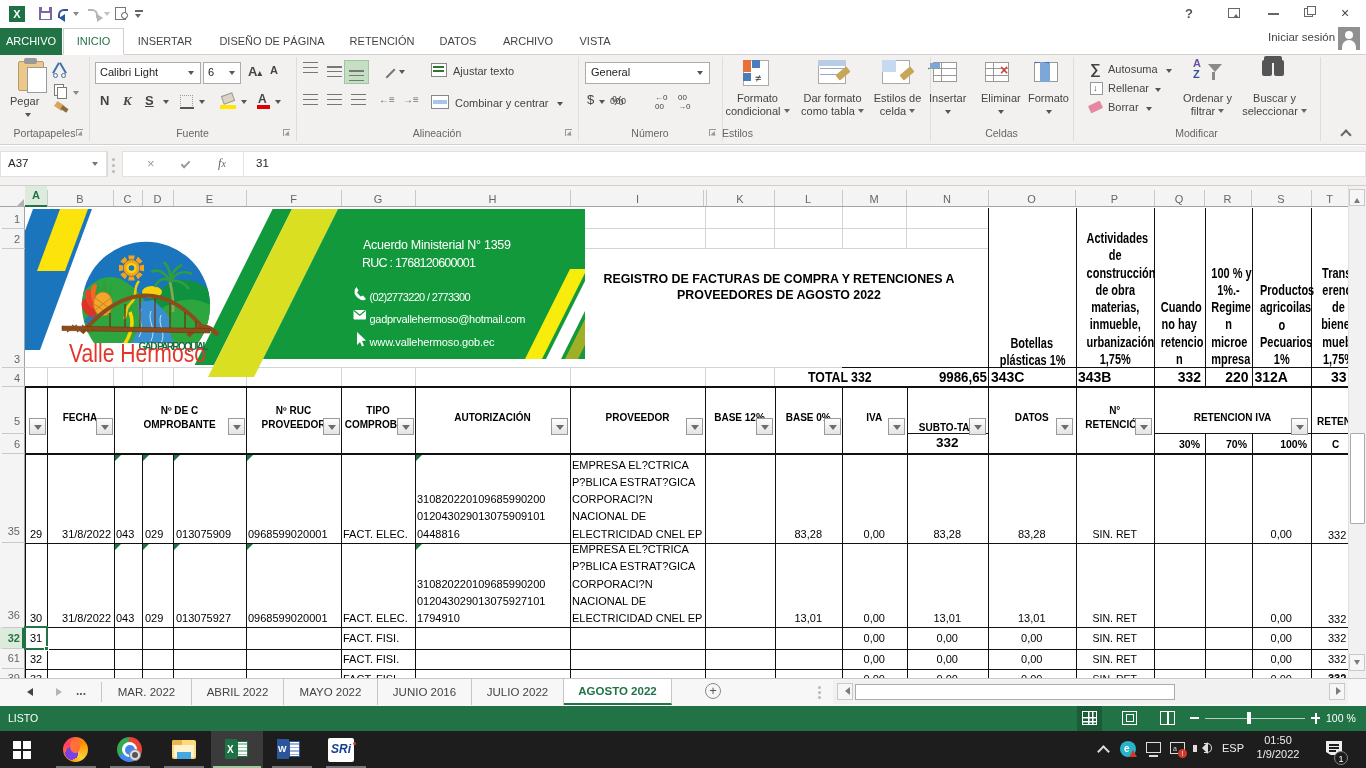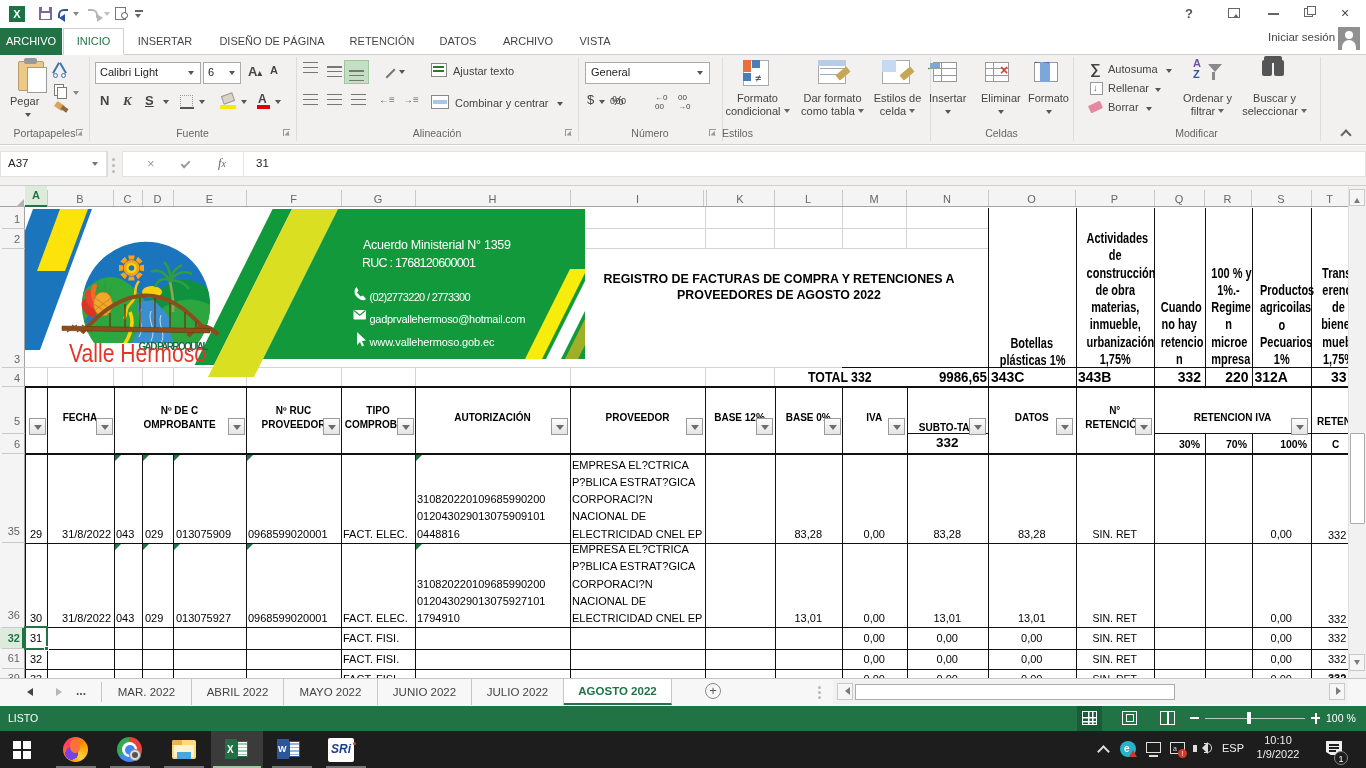--- a/index.html
+++ b/index.html
@@ -665,21 +665,21 @@
 
 <div id="tabbar">
 <div class="a" style="left:0;top:678px;width:1366px;height:28px;background:#f7f7f7;border-top:1px solid #c6c6c6"></div>
 <div class="a" style="left:23px;top:688px;width:0;height:0;border:4.5px solid transparent;border-right:6px solid #444"></div>
 <div class="a" style="left:56px;top:688px;width:0;height:0;border:4.5px solid transparent;border-left:6px solid #b5b5b5"></div>
 <div class="a" style="left:76px;top:684px;font-size:12px;color:#555;font-weight:bold">...</div>
 <div class="a" style="left:101px;top:682px;width:1px;height:20px;background:#c6c6c6"></div>
 <div class="a" style="left:102px;top:679px;width:90px;height:26px;font-size:11.5px;color:#444;text-align:center;line-height:26px;border-right:1px solid #c6c6c6">MAR. 2022</div>
 <div class="a" style="left:192px;top:679px;width:92px;height:26px;font-size:11.5px;color:#444;text-align:center;line-height:26px;border-right:1px solid #c6c6c6">ABRIL 2022</div>
 <div class="a" style="left:284px;top:679px;width:94px;height:26px;font-size:11.5px;color:#444;text-align:center;line-height:26px;border-right:1px solid #c6c6c6">MAYO 2022</div>
-<div class="a" style="left:378px;top:679px;width:94px;height:26px;font-size:11.5px;color:#444;text-align:center;line-height:26px;border-right:1px solid #c6c6c6">JUNIO 2022</div>
+<div class="a" style="left:378px;top:679px;width:94px;height:26px;font-size:11.5px;color:#444;text-align:center;line-height:26px;border-right:1px solid #c6c6c6">JUNIO 2016</div>
 <div class="a" style="left:472px;top:679px;width:92px;height:26px;font-size:11.5px;color:#444;text-align:center;line-height:26px;border-right:1px solid #c6c6c6">JULIO 2022</div>
 <div class="a" style="left:564px;top:679px;width:108px;height:26px;background:#fff;border-right:1px solid #c6c6c6;border-bottom:2px solid #217346;font-size:11.5px;color:#217346;font-weight:bold;text-align:center;line-height:24px">AGOSTO 2022</div>
 <div class="a" style="left:705px;top:683px;width:16px;height:16px;border:1px solid #8a8a8a;border-radius:50%;color:#555;font-size:13px;text-align:center;line-height:14px">+</div>
 <div class="a" style="left:818px;top:686px;width:3px;height:3px;background:#b9b9b9;border-radius:50%"></div>
 <div class="a" style="left:818px;top:691px;width:3px;height:3px;background:#b9b9b9;border-radius:50%"></div>
 <div class="a" style="left:818px;top:696px;width:3px;height:3px;background:#b9b9b9;border-radius:50%"></div>
 
 <div class="a" style="left:833px;top:680px;width:515px;height:24px;background:#f1f1f1"></div>
 <div class="a" style="left:837px;top:683px;width:16px;height:17px;background:#f6f6f6;border:1px solid #c9c9c9"></div>
 <div class="a" style="left:841px;top:687px;width:0;height:0;border:4px solid transparent;border-right:5px solid #7b7b7b"></div>
@@ -757,21 +757,21 @@
 <div class="a" style="left:1146px;top:742px;width:15px;height:11px;border:1.5px solid #ddd"></div>
 <div class="a" style="left:1149px;top:755px;width:9px;height:1.5px;background:#ddd"></div>
 <div class="a" style="left:1170px;top:742px;width:15px;height:12px;border:1.5px solid #ddd"></div>
 <div class="a" style="left:1173px;top:745px;font-size:7px;color:#ddd">a</div>
 <div class="a" style="left:1178px;top:749px;width:9px;height:9px;border-radius:50%;background:#d03a2b;color:#fff;font-size:7px;text-align:center;line-height:9px">!</div>
 
 <div class="a" style="left:1193px;top:745px;width:4px;height:7px;background:#ddd"></div>
 <div class="a" style="left:1196px;top:742px;width:0;height:0;border:6.5px solid transparent;border-right:6px solid #ddd"></div>
 <div class="a" style="left:1204px;top:743px;width:8px;height:10px;border:1.5px solid #ddd;border-left:none;border-radius:0 8px 8px 0"></div>
 <div class="a" style="left:1222px;top:742px;font-size:11px;color:#eee">ESP</div>
-<div class="a" style="left:1252px;top:734px;width:52px;font-size:11px;color:#eee;text-align:center">10:10</div>
+<div class="a" style="left:1252px;top:734px;width:52px;font-size:11px;color:#eee;text-align:center">01:50</div>
 <div class="a" style="left:1252px;top:748px;width:52px;font-size:11px;color:#eee;text-align:center">1/9/2022</div>
 <div class="a" style="left:1326px;top:741px;width:16px;height:14px;background:#eee;clip-path:polygon(0 0,100% 0,100% 100%,30% 100%,0 78%)"></div>
 <div class="a" style="left:1329px;top:744px;width:10px;height:1.5px;background:#1d1d1d"></div>
 <div class="a" style="left:1329px;top:747px;width:10px;height:1.5px;background:#1d1d1d"></div>
 <div class="a" style="left:1329px;top:750px;width:7px;height:1.5px;background:#1d1d1d"></div>
 <div class="a" style="left:1334px;top:751px;width:14px;height:14px;border-radius:50%;border:1.5px solid #888;background:#1d1d1d;color:#fff;font-size:9px;text-align:center;line-height:14px">1</div>
 </div>
 
 </div>
 </body></html>

